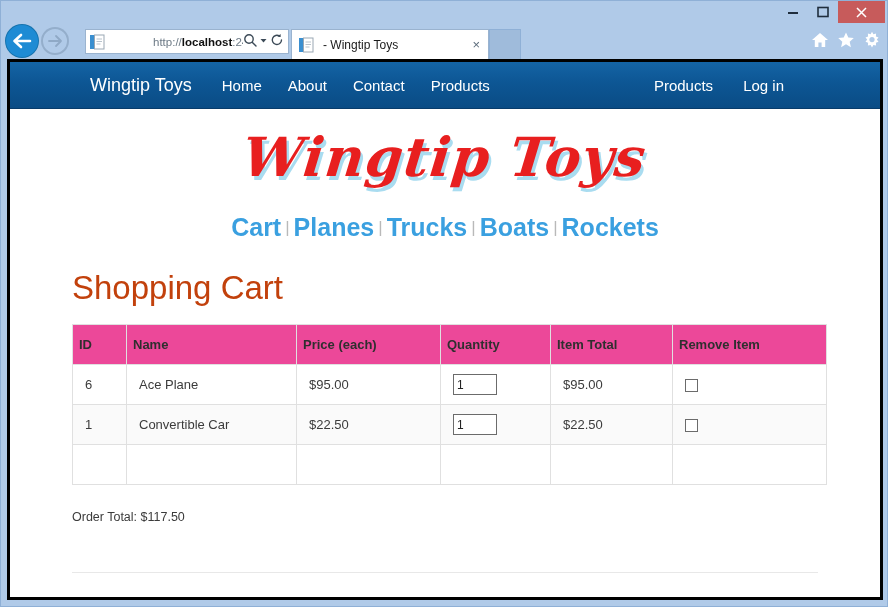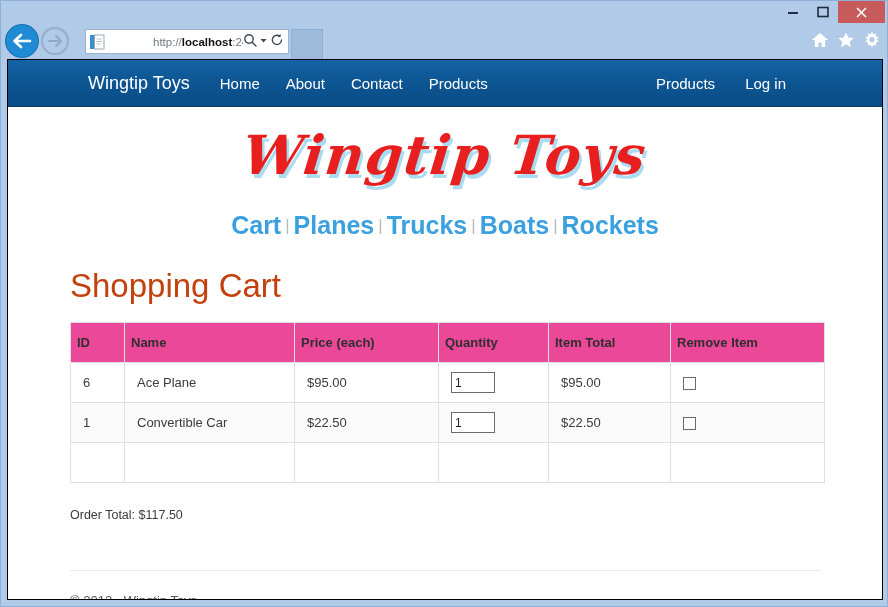--- a/index.html
+++ b/index.html
@@ -163,21 +163,21 @@
     color: #ffffff;
   }
   .chrome-tools svg { display: block; }
 
   
   .viewport {
     position: absolute;
     left: 6px; top: 58px;
     width: 876px; height: 541px;
     background: #ffffff;
-    border: 1px solid #000000;
+    border: 3px solid #000000;
     overflow: hidden;
   }
 
   
   .sitenav {
     height: 47px;
     background: linear-gradient(to bottom, #1464a5 0%, #0d5694 45%, #0a4c85 100%);
     display: flex;
     align-items: center;
     position: relative;
@@ -401,20 +401,31 @@
         <span>
           <svg width="14" height="14" viewBox="0 0 14 14">
             <path d="M11.5 7 A4.6 4.6 0 1 1 9.6 3.2" fill="none" stroke="#3c4a57" stroke-width="1.4" stroke-linecap="round"></path>
             <path d="M10.6 0.9 L10.6 4 L7.4 3.6 Z" fill="#3c4a57"></path>
           </svg>
         </span>
       </span>
     </div>
 
     <div class="tabstrip">
+      <div class="tab">
+        <span class="page-ico">
+          <svg width="16" height="16" viewBox="0 0 16 16">
+            <rect x="1" y="1" width="4" height="14" fill="#3a8fd0"></rect>
+            <rect x="5.5" y="1" width="9.5" height="14" fill="#ffffff" stroke="#9aa7b3" stroke-width="1"></rect>
+            <path d="M7.5 5 H13 M7.5 7.5 H13 M7.5 10 H11.5" stroke="#b9c3cc" stroke-width="1"></path>
+          </svg>
+        </span>
+        <span class="tab-title">- Wingtip Toys</span>
+        <span class="tab-close">×</span>
+      </div>
       <div class="newtab"></div>
     </div>
 
     <div class="chrome-tools">
       <span>
         <svg width="18" height="18" viewBox="0 0 18 18">
           <path d="M9 2 L17 9 H14.2 V16 H10.6 V11.4 H7.4 V16 H3.8 V9 H1 Z" fill="#ffffff"></path>
         </svg>
       </span>
       <span>

